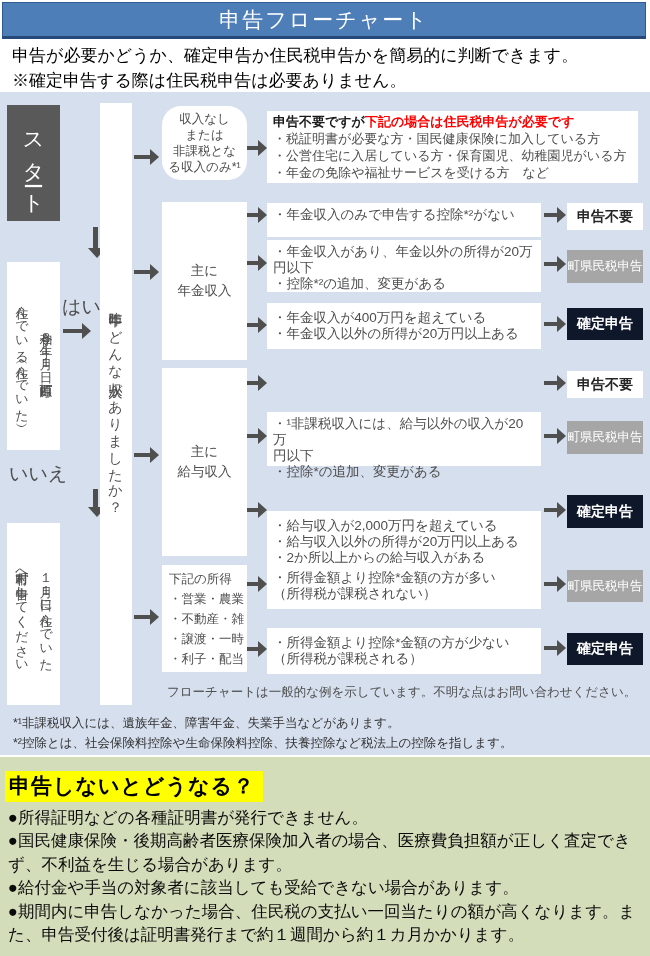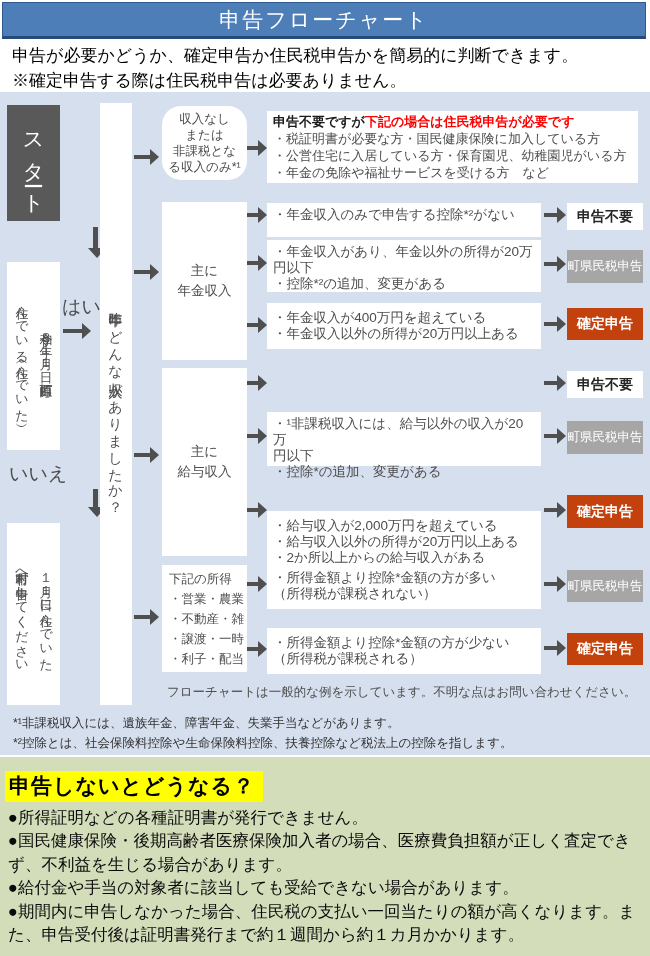--- a/index.html
+++ b/index.html
@@ -38,21 +38,21 @@
 
   .cond{left:267px;width:274px;font-size:13.5px;line-height:16px;padding:4px 6px;box-sizing:border-box;}
   .redbox{left:267px;top:111px;width:371px;height:72px;font-size:13px;line-height:17px;
           padding:2px 6px;box-sizing:border-box;background:#fff;}
   .lead-black{font-weight:bold;color:#1a1a1a;}
   .lead-red{font-weight:bold;color:#ff0000;}
 
   .res{left:567px;width:76px;display:flex;align-items:center;justify-content:center;text-align:center;box-sizing:border-box;}
   .res-none{background:#fff;color:#262626;font-size:14px;font-weight:bold;}
   .res-muni{background:#a6a6a6;color:#fff;font-size:12.5px;}
-  .res-final{background:#c2410c;color:#fff;font-size:14px;font-weight:bold;}
+  .res-final{background:#0f172a;color:#fff;font-size:14px;font-weight:bold;}
 
   
   .ar-r{position:absolute;height:0;}
   .ar-r::before{content:"";position:absolute;left:0;top:-2px;width:calc(100% - 8px);height:4px;background:#4f4f4f;}
   .ar-r::after{content:"";position:absolute;right:-1px;top:-8px;width:0;height:0;
                border-left:9px solid #4f4f4f;border-top:8px solid transparent;border-bottom:8px solid transparent;}
   .ar-d{position:absolute;width:0;}
   .ar-d::before{content:"";position:absolute;top:0;left:-2px;width:5px;height:calc(100% - 9px);background:#4f4f4f;}
   .ar-d::after{content:"";position:absolute;bottom:-1px;left:-7px;width:0;height:0;
                border-top:10px solid #4f4f4f;border-left:9px solid transparent;border-right:9px solid transparent;}

